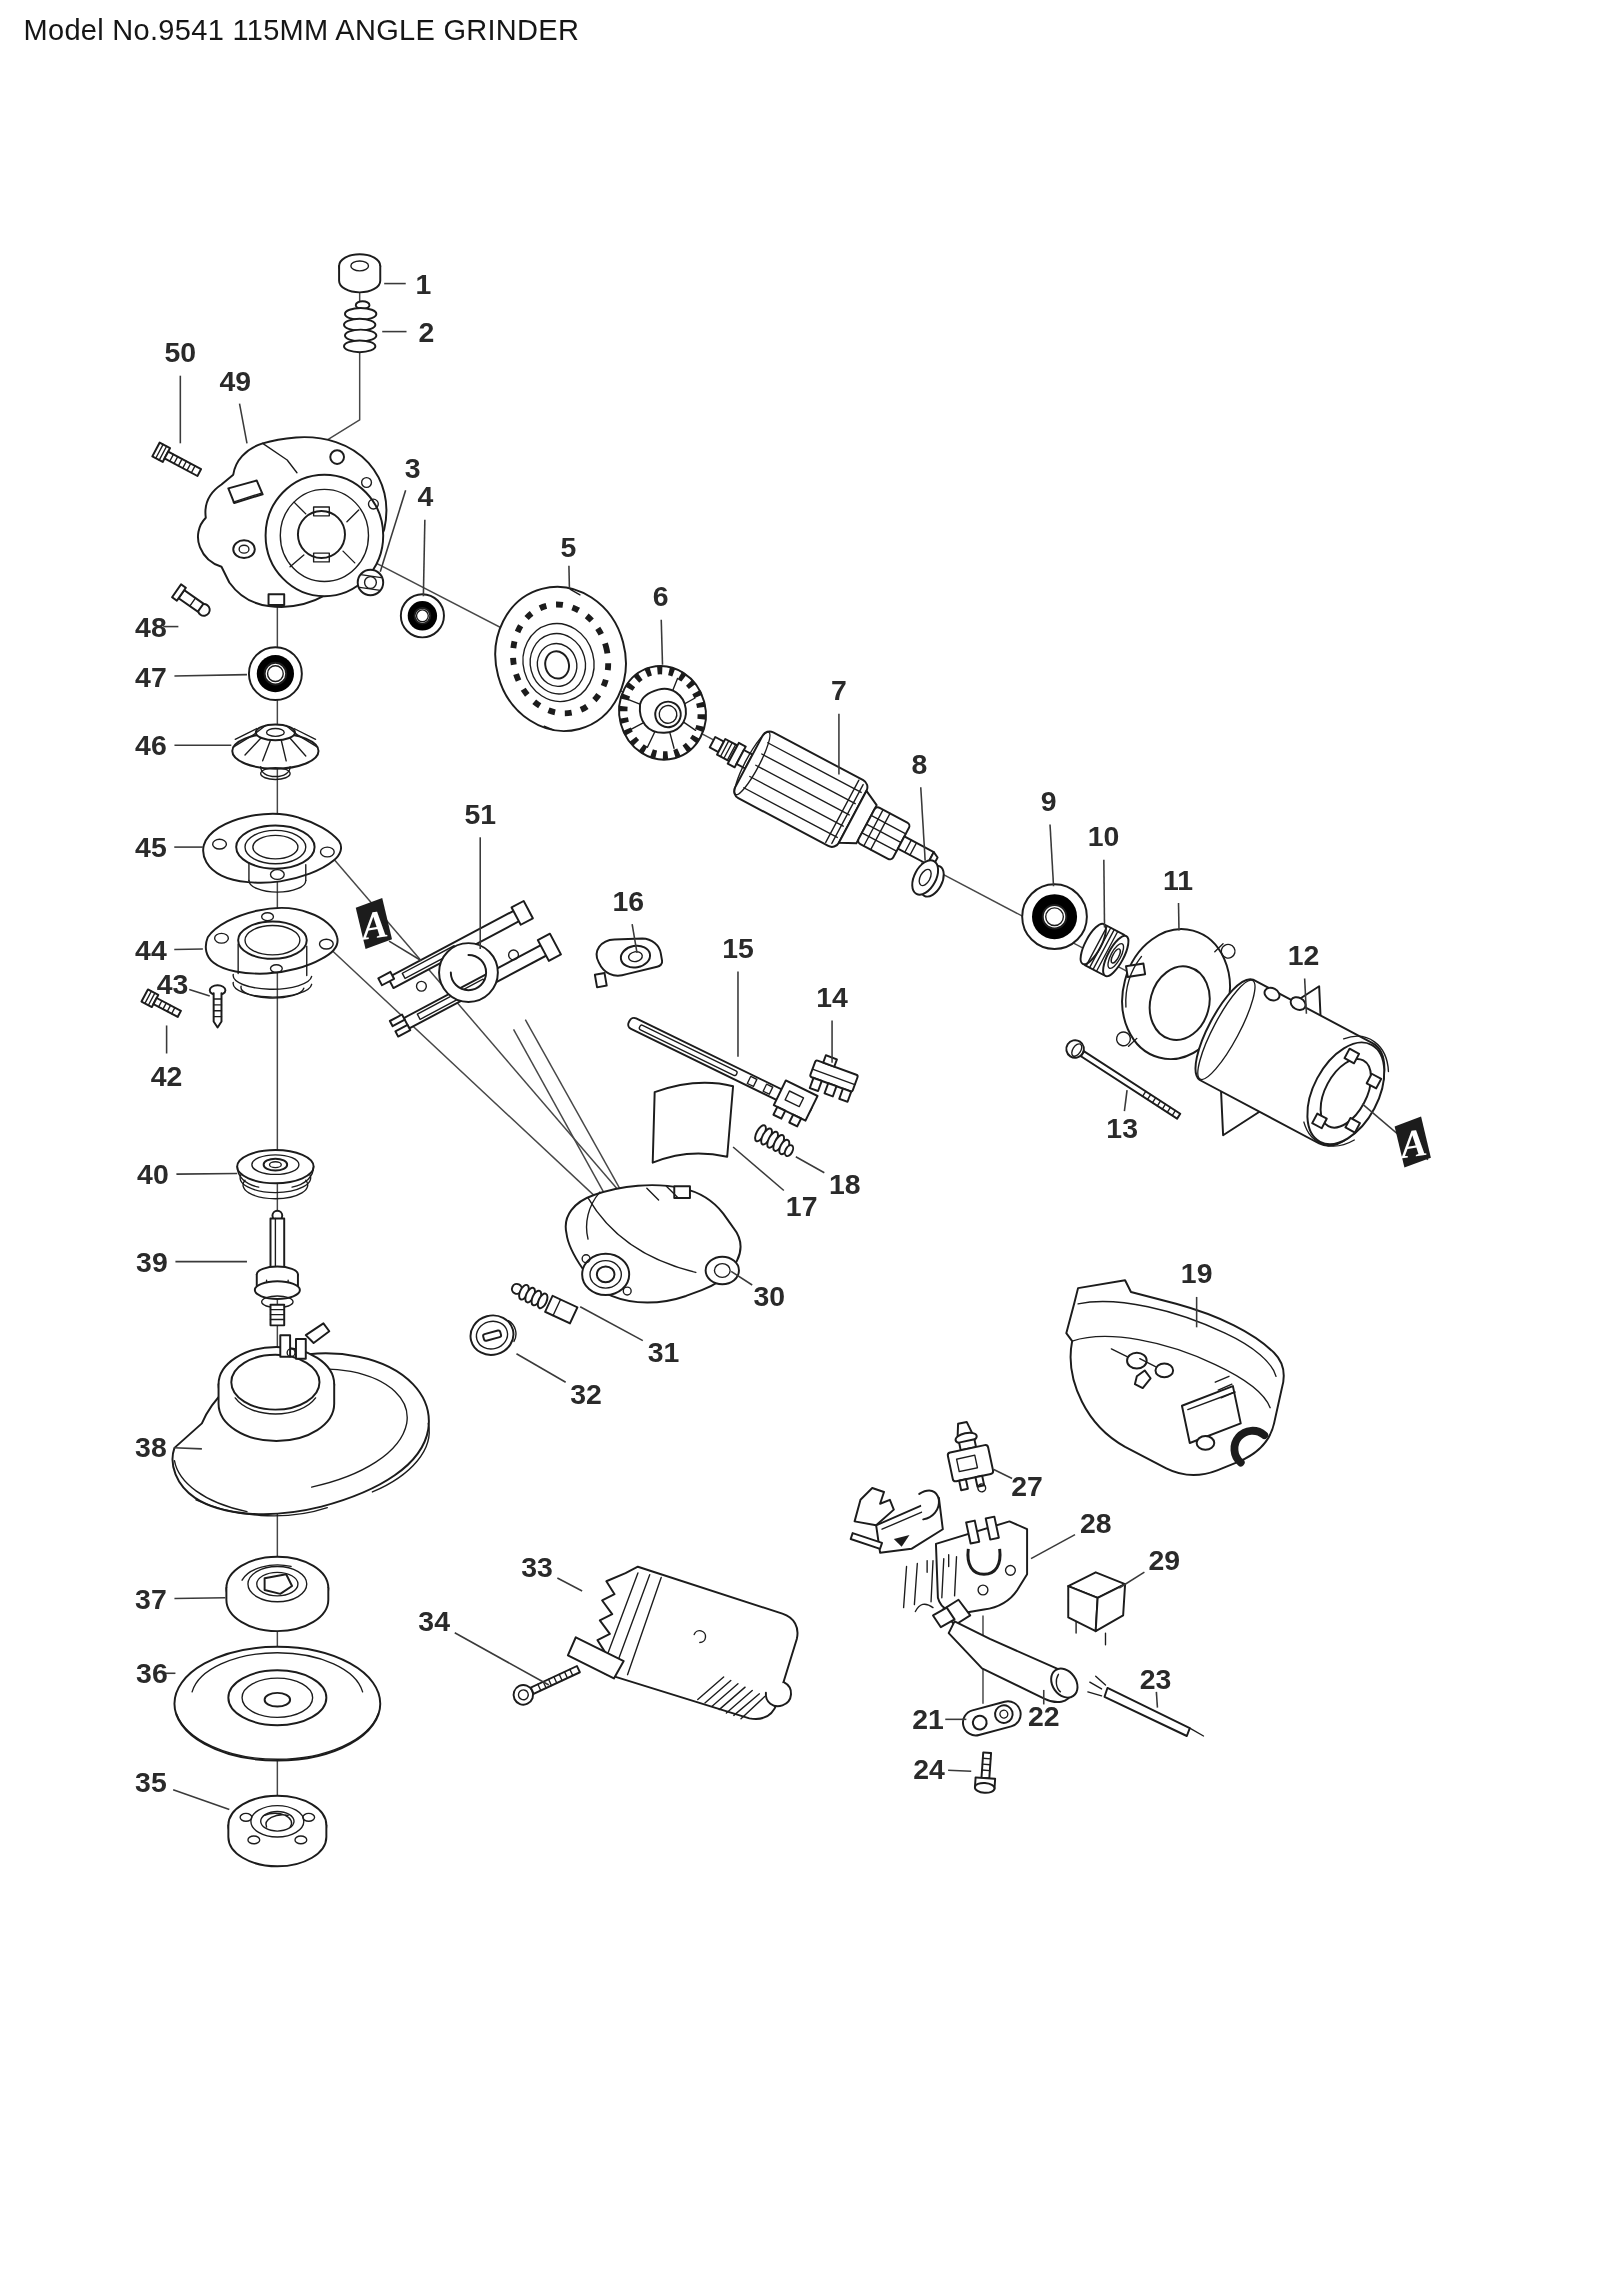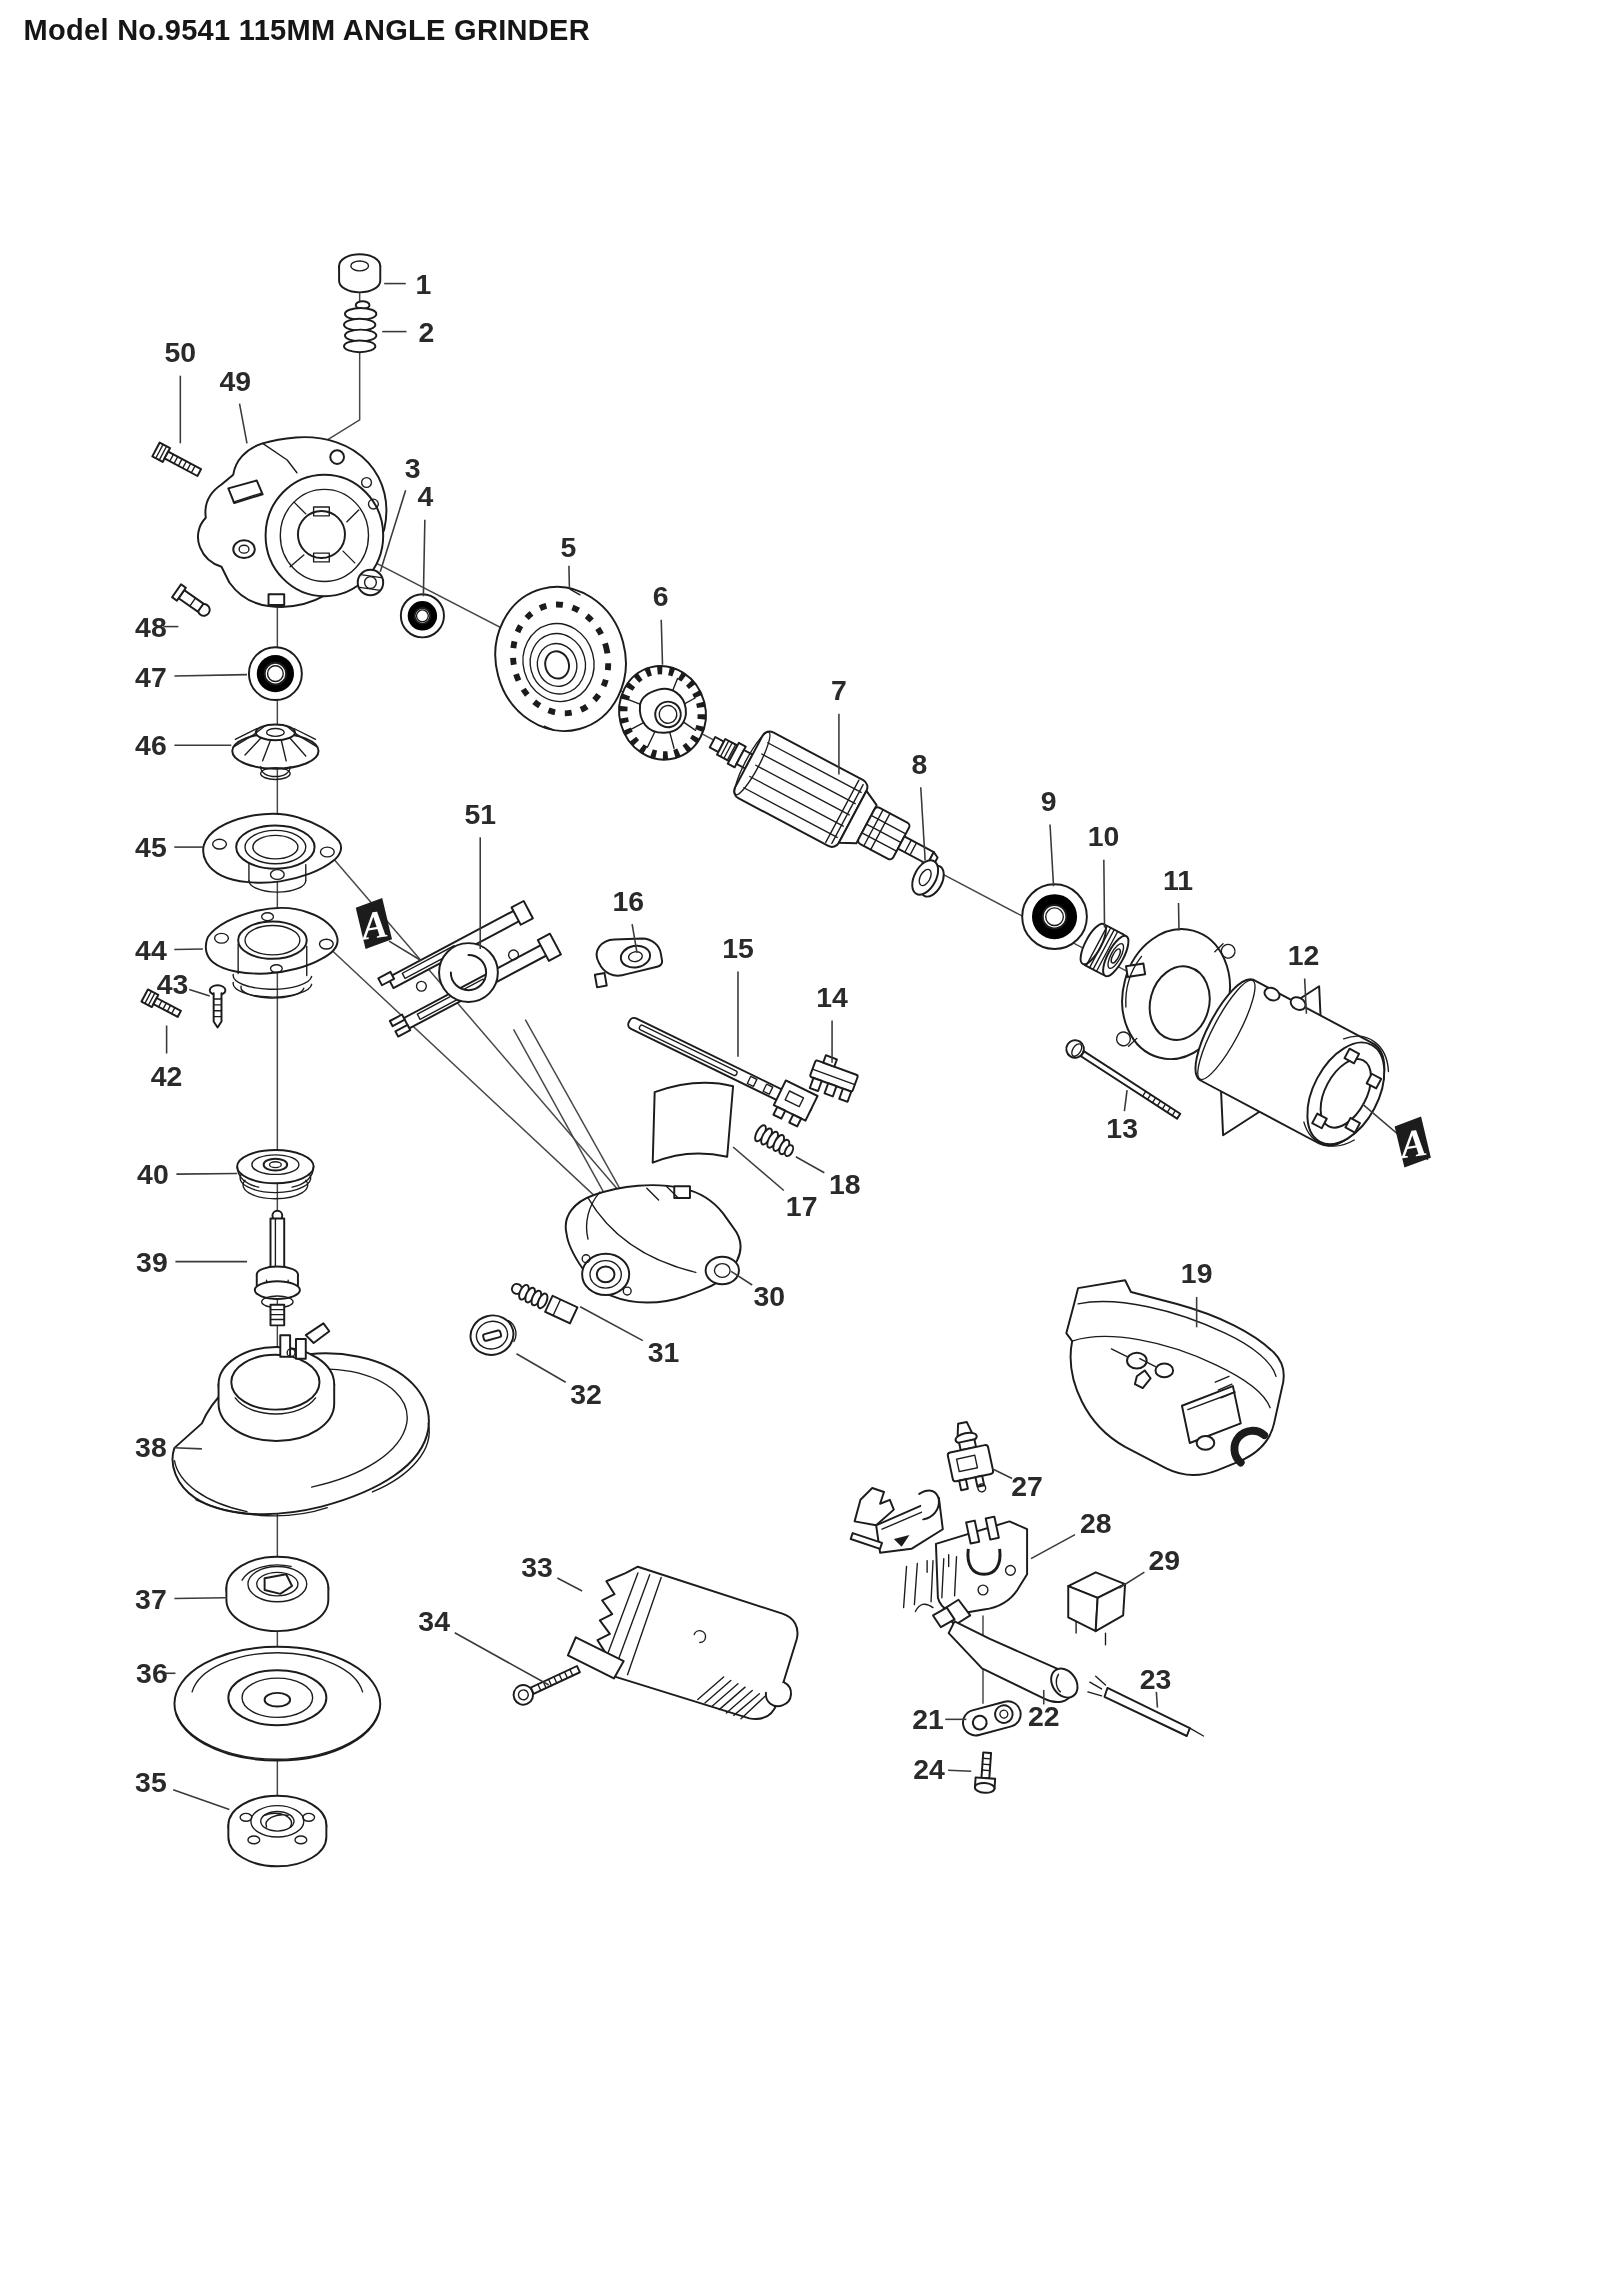--- a/index.html
+++ b/index.html
@@ -1,18 +1,18 @@
 <!DOCTYPE html>
 <html><head>
 <meta charset="utf-8">
 <style>
   html,body { margin:0; padding:0; background:#ffffff; }
   #page { position:relative; width:1621px; height:2293px; background:#fff; overflow:hidden;
           font-family:"Liberation Sans", sans-serif; }
-  #title { position:absolute; left:23.5px; top:13.7px; font-size:29px; font-weight:700;
+  #title { position:absolute; left:23.5px; top:13.7px; font-size:29px; font-weight:400;
            color:#161616; letter-spacing:0.3px; white-space:nowrap;text-align:right; }
   svg { position:absolute; left:0; top:0; }
   .p   { fill:#ffffff; stroke:#1c1c1c; stroke-width:2; stroke-linejoin:round; stroke-linecap:round; }
   .t   { fill:none; stroke:#1c1c1c; stroke-width:1.4; stroke-linejoin:round; stroke-linecap:round; }
   .t2  { fill:none; stroke:#1c1c1c; stroke-width:2; stroke-linejoin:round; stroke-linecap:round; }
   .blk { fill:#1c1c1c; stroke:none; }
   .axis{ fill:none; stroke:#474747; stroke-width:1.5; }
   .lead{ stroke:#3a3a3a; stroke-width:1.6; }
   .lbl { font-family:"Liberation Sans", sans-serif; font-size:29px; font-weight:600;
          fill:#2a2a2a; text-anchor:middle; }

